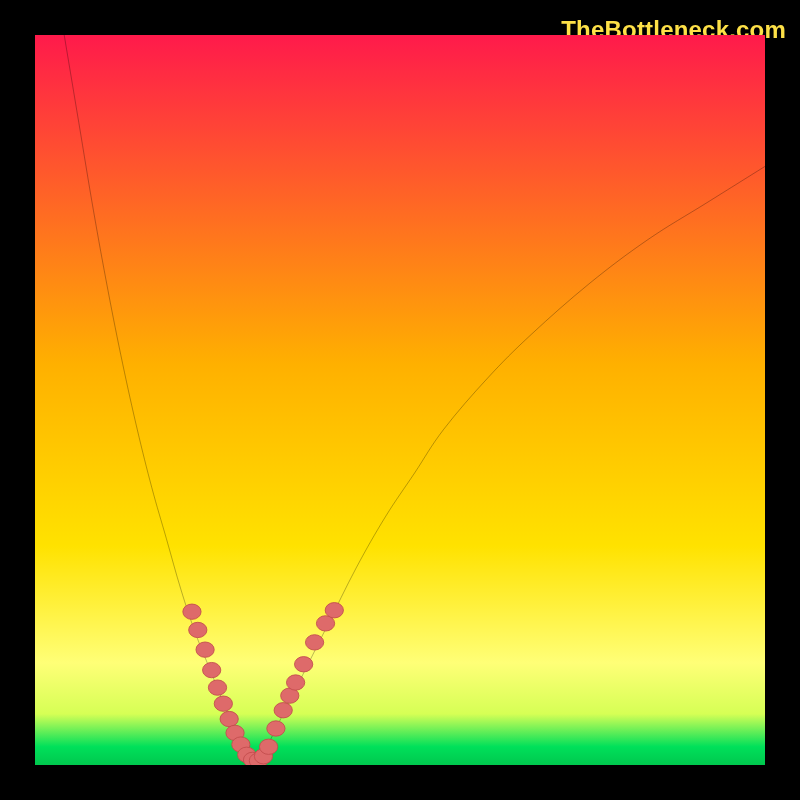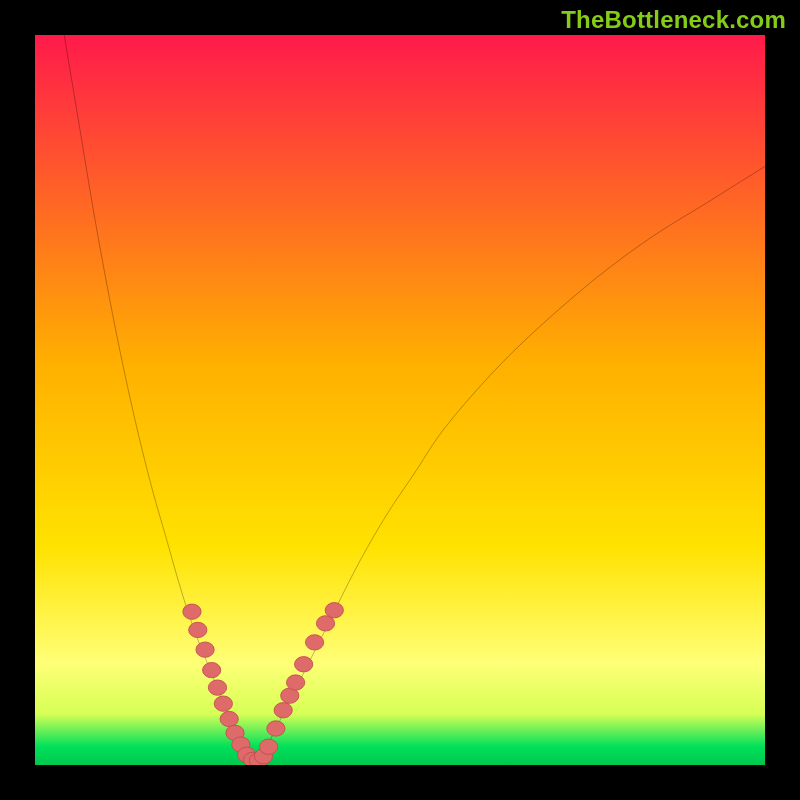--- a/index.html
+++ b/index.html
@@ -12,23 +12,23 @@
     font-family: Arial, Helvetica, sans-serif;
   }
   .frame {
     position: relative;
     width: 800px;
     height: 800px;
     background: #000;
   }
   .watermark {
     position: absolute;
-    top: 6px;
+    top: 16px;
     right: 14px;
-    color: #84cc16;
+    color: #fde047;
     font-size: 24px;
     font-weight: 600;
     letter-spacing: 0.2px;
     font-family: Arial, Helvetica, sans-serif;
   }
   .plot {
     position: absolute;
     left: 35px;
     top: 35px;
     width: 730px;

